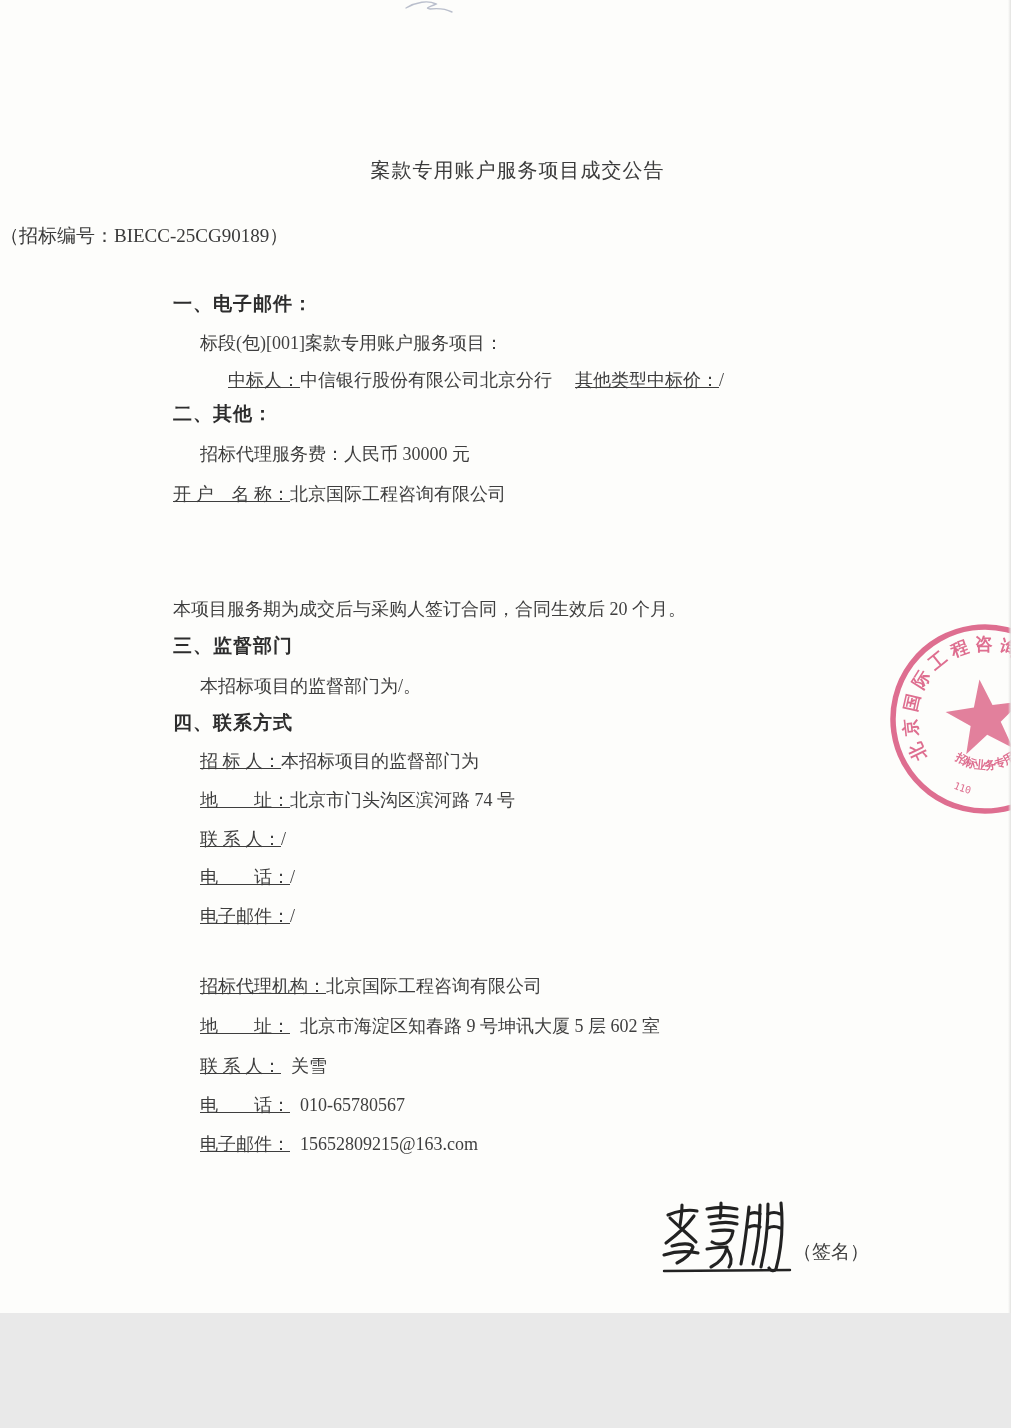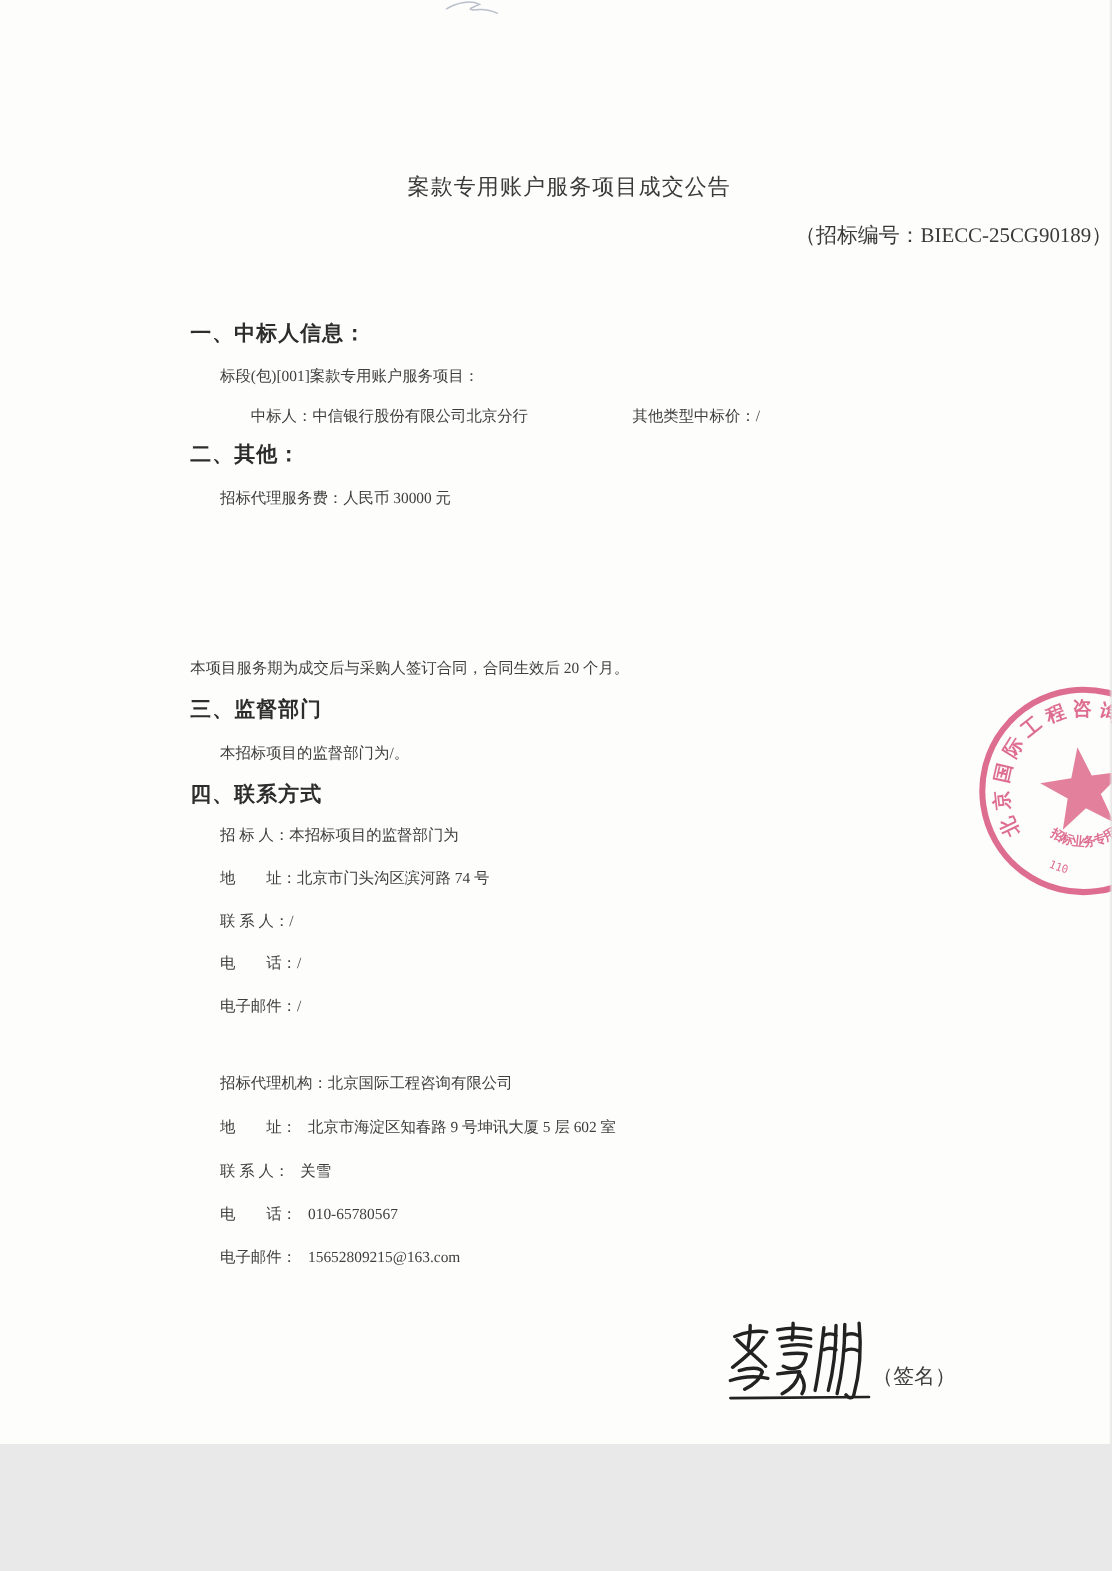--- a/index.html
+++ b/index.html
@@ -9,63 +9,66 @@
     margin:0 auto;
     background:#fdfdfb;
     overflow:hidden;
     font-family:"Liberation Serif","DejaVu Serif",serif;
     color:#3e3e3e;
   }
   .page::after{ 
     content:"";position:absolute;top:0;right:0;width:3px;height:100%;
     background:linear-gradient(to left,#e3e3e1,rgba(0,0,0,0));
   }
-  .line{position:absolute;white-space:nowrap;font-size:14px;line-height:24px;}
+  .line{position:absolute;white-space:nowrap;font-size:18px;line-height:24px;}
   .title{
     left:0;right:0;top:158px;text-align:center;padding-left:24px;
     font-size:20px;letter-spacing:1px;color:#3a3a3a;
   }
   .subtitle{
-    left:0;right:0;top:203px;text-align:right;
+    left:0;right:0;top:224px;text-align:left;
     font-size:19px;color:#3a3a3a;
   }
   .heading{
     font-family:"Liberation Sans","DejaVu Sans",sans-serif;
     font-weight:bold;font-size:19px;color:#2d2d2d;letter-spacing:1px;
   }
-  .lbl{display:inline;}
+  .lbl{display:inline;text-decoration:underline;}
   .val{display:inline;}
   .agency-gap .val{margin-left:10px;}
   .seal{position:absolute;left:878px;top:612px;opacity:.92;pointer-events:none;}
   .sig-svg{position:absolute;left:660px;top:1200px;}
   .artifact{position:absolute;left:400px;top:0px;}
 </style>
 </head>
 <body>
 
 <div class="page">
 
   <svg class="artifact" width="60" height="16" viewBox="0 0 60 16">
     <path d="M6,8 C16,2 28,0 36,4 C30,7 24,8 30,9 C38,8 46,9 52,12" fill="none" stroke="#a9afc0" stroke-width="1.4" stroke-linecap="round" opacity=".8"></path>
   </svg>
 
   <div class="line title">案款专用账户服务项目成交公告</div>
   <div class="line subtitle">（招标编号：BIECC-25CG90189）</div>
 
-  <div class="line heading" style="left:173px;top:292px">一、中标人信息：</div>
+  <div class="line heading" style="left:173px;top:292px">一、电子邮件：</div>
   <div class="line" style="left:200px;top:331px">标段(包)[001]案款专用账户服务项目：</div>
   <div class="line" style="left:228px;top:368px">
     <span class="lbl">中标人：</span><span class="val">中信银行股份有限公司北京分行</span>
   </div>
   <div class="line" style="left:575px;top:368px">
     <span class="lbl">其他类型中标价：</span><span class="val">/</span>
   </div>
 
   <div class="line heading" style="left:173px;top:402px">二、其他：</div>
   <div class="line" style="left:200px;top:442px">招标代理服务费：人民币 30000 元</div>
+  <div class="line" style="left:173px;top:482px">
+    <span class="lbl">开 户　名 称：</span><span class="val">北京国际工程咨询有限公司</span>
+  </div>
   <div class="line" style="left:173px;top:597px">本项目服务期为成交后与采购人签订合同，合同生效后 20 个月。</div>
 
   <div class="line heading" style="left:173px;top:634px">三、监督部门</div>
   <div class="line" style="left:200px;top:674px">本招标项目的监督部门为/。</div>
 
   <div class="line heading" style="left:173px;top:711px">四、联系方式</div>
 
   <div class="line" style="left:200px;top:749px">
     <span class="lbl">招 标 人：</span><span class="val">本招标项目的监督部门为</span>
   </div>

